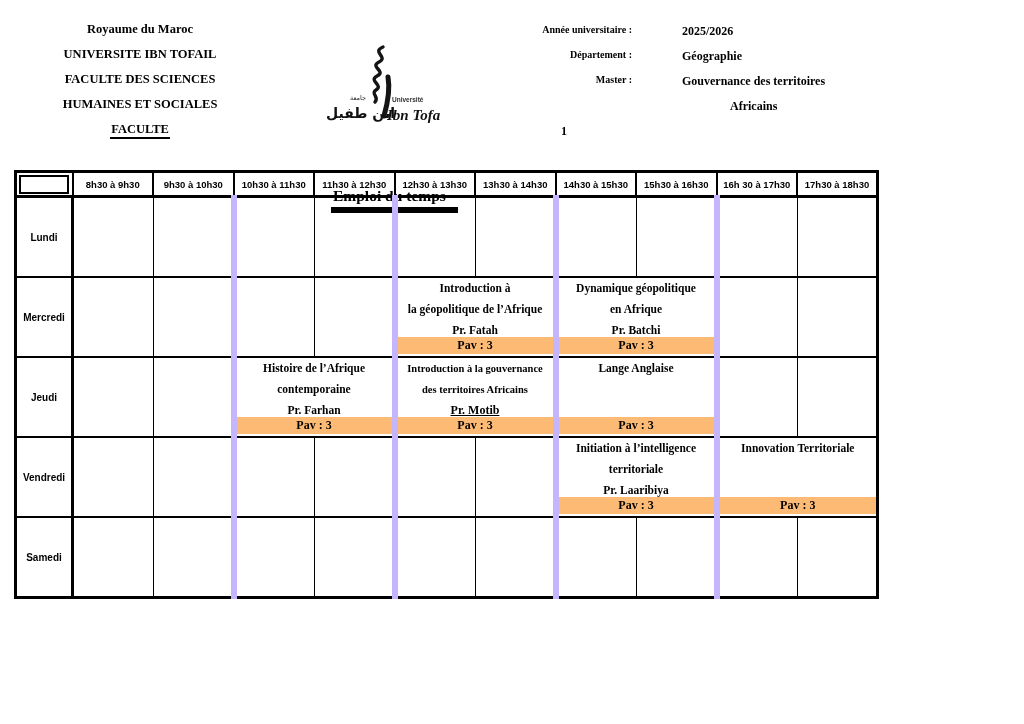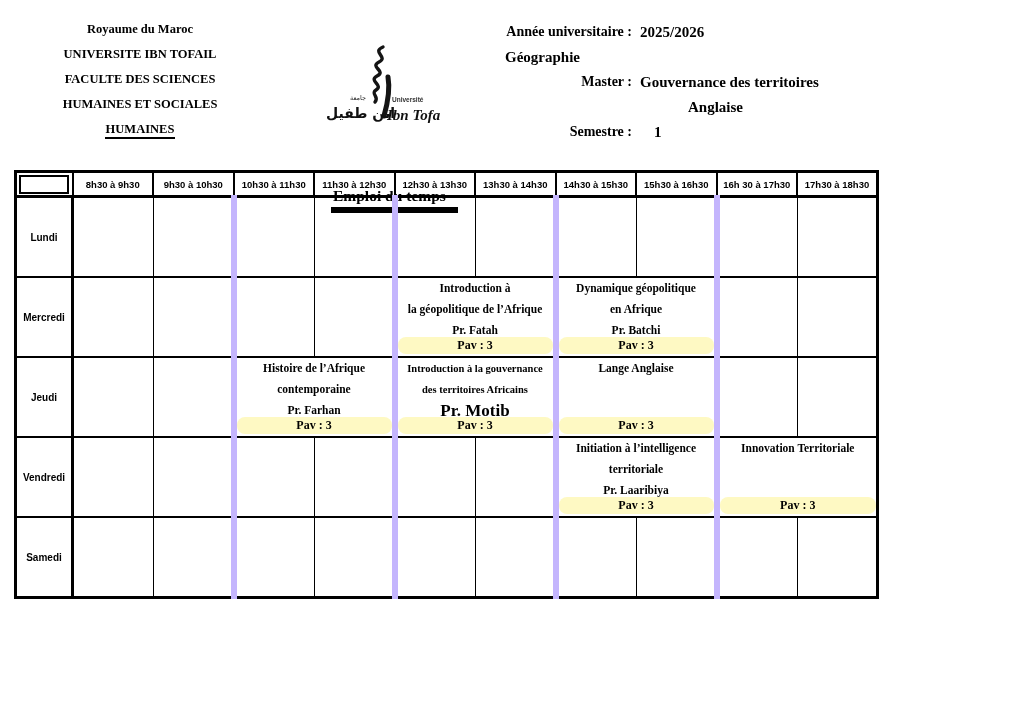--- a/index.html
+++ b/index.html
@@ -12,22 +12,22 @@
   
   .inst {
     position:absolute; left:50px; top:22px; width:180px;
     text-align:center; font-weight:bold; font-size:12.5px;
   }
   .inst .line { height:25px; line-height:15px; }
   .inst .line.u span { border-bottom:2px solid #000; padding:0 1px 1px; }
 
   .info { position:absolute; left:497px; top:24px; }
   .info .row { display:flex; height:25px; }
-  .info .label { width:135px; text-align:right; font-weight:bold; font-size:14px; }
-  .info .value { padding-left:8px; font-weight:bold; font-size:15px; }
+  .info .label { width:135px; text-align:right; font-weight:bold; font-size:10px; }
+  .info .value { padding-left:8px; font-weight:bold; font-size:12px;margin-left:42px; }
   .info .row.africains .value { padding-left:56px; }
   .info .row.semestre .value { padding-left:22px; }
 
   .logo { position:absolute; left:320px; top:42px; width:120px; height:102px; }
 
   .doc-title {
     position:absolute; left:331px; top:142px;
     font-size:15.5px; font-weight:bold;
     border-bottom:6px solid #000000; padding:0 12px 2px 2px;margin-top:45px;
   }
@@ -52,68 +52,68 @@
   }
   .b1 { border-left:1px solid #000; }
   .b2 { border-left:6px solid #c4b5fd; }
   .b3 { border-left:3px solid #000; }
 
   .course {
     position:relative; vertical-align:top; text-align:center;
     font-weight:bold; font-size:11.5px; padding-top:2px;
   }
   .course.small .cl { font-size:10.5px; }
-  .course.small .cl.prof { font-size:17px;text-decoration:underline; }
+  .course.small .cl.prof { font-size:12px;text-decoration:underline; }
   .cl { line-height:21px; white-space:nowrap; }
   .band {
     position:absolute; left:0; right:0; bottom:2px; height:17px;
-    background:#fef9c3; text-align:center;
-    font:bold 12px "Liberation Serif", serif; line-height:17px;border-radius:8px;
+    background:#fdba74; text-align:center;
+    font:bold 12px "Liberation Serif", serif; line-height:17px;
   }
 </style>
 </head>
 <body>
 
 <div class="inst">
   <div class="line">Royaume du Maroc</div>
   <div class="line">UNIVERSITE IBN TOFAIL</div>
   <div class="line">FACULTE DES SCIENCES</div>
   <div class="line">HUMAINES ET SOCIALES</div>
-  <div class="line u"><span>HUMAINES</span></div>
+  <div class="line u"><span>FACULTE</span></div>
 </div>
 
 <svg class="logo" viewBox="0 0 120 102" xmlns="http://www.w3.org/2000/svg">
   <path d="M63,5 C51,10 69,15 59,20 C49,25 67,29 57,34 C48,39 64,43 56,48 C50,52 60,55 55,60" stroke="#141414" stroke-width="3.4" fill="none" stroke-linecap="round"></path>
   <path d="M68,35 C70,46 68,60 64,74" stroke="#141414" stroke-width="5" fill="none" stroke-linecap="round"></path>
   <text x="30" y="58" font-size="6.5" font-family="DejaVu Sans, sans-serif" fill="#222">جامعة</text>
   <text x="6" y="76" font-size="14" font-family="DejaVu Sans, sans-serif" font-weight="bold" fill="#111">ابن طفيل</text>
   <text x="72" y="60" font-size="6.5" font-weight="bold" font-family="Liberation Sans, sans-serif" fill="#333">Université</text>
   <text x="67" y="78" font-size="15" font-style="italic" font-weight="bold" font-family="Liberation Serif, serif" fill="#111">Ibn Tofail</text>
 </svg>
 
 <div class="doc-title">Emploi du temps</div>
 
 <div class="info">
   <div class="row">
     <span class="label">Année universitaire :</span>
     <span class="value">2025/2026</span>
   </div>
   <div class="row">
+    <span class="label">Département :</span>
     <span class="value">Géographie</span>
   </div>
   <div class="row">
     <span class="label">Master :</span>
     <span class="value">Gouvernance des territoires</span>
   </div>
   <div class="row africains">
     <span class="label"></span>
-    <span class="value">Anglaise</span>
+    <span class="value">Africains</span>
   </div>
   <div class="row semestre">
-    <span class="label">Semestre :</span>
     <span class="value">1</span>
   </div>
 </div>
 
 <table class="tt">
   <colgroup>
     <col style="width:57px">
     <col style="width:80.5px">
       <col style="width:80.5px">
       <col style="width:80.5px">

